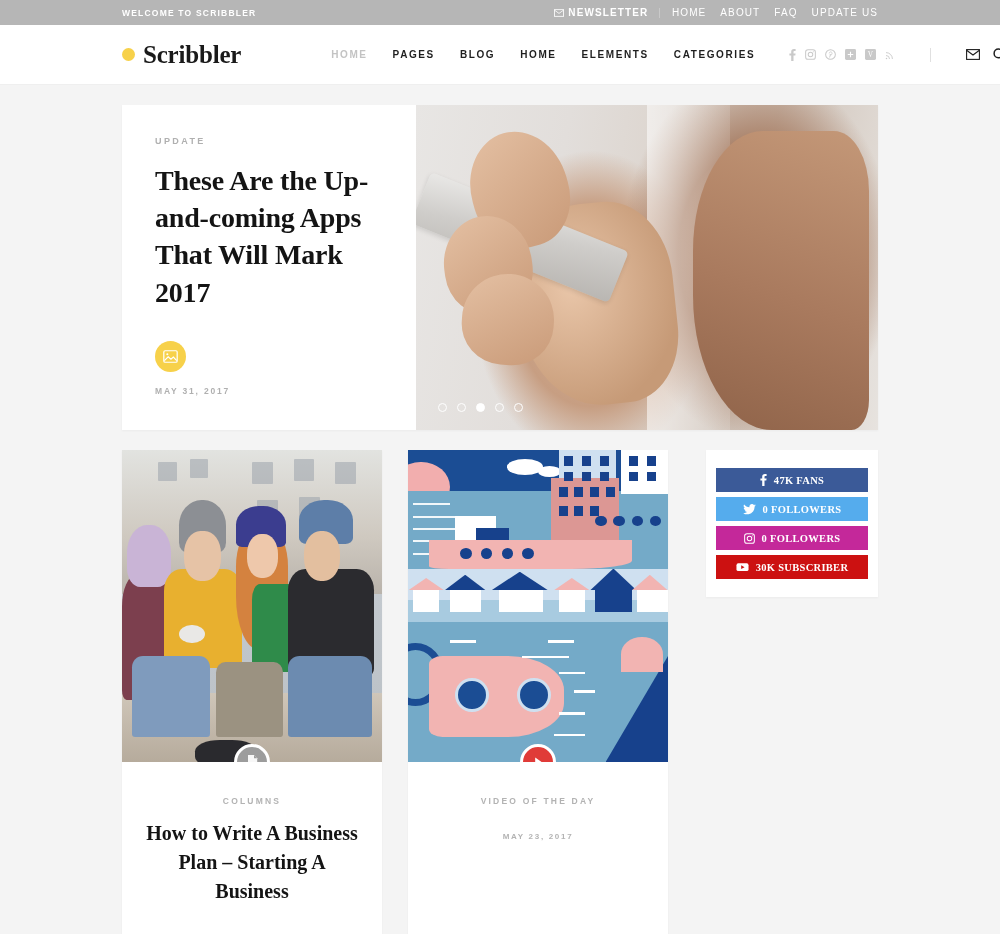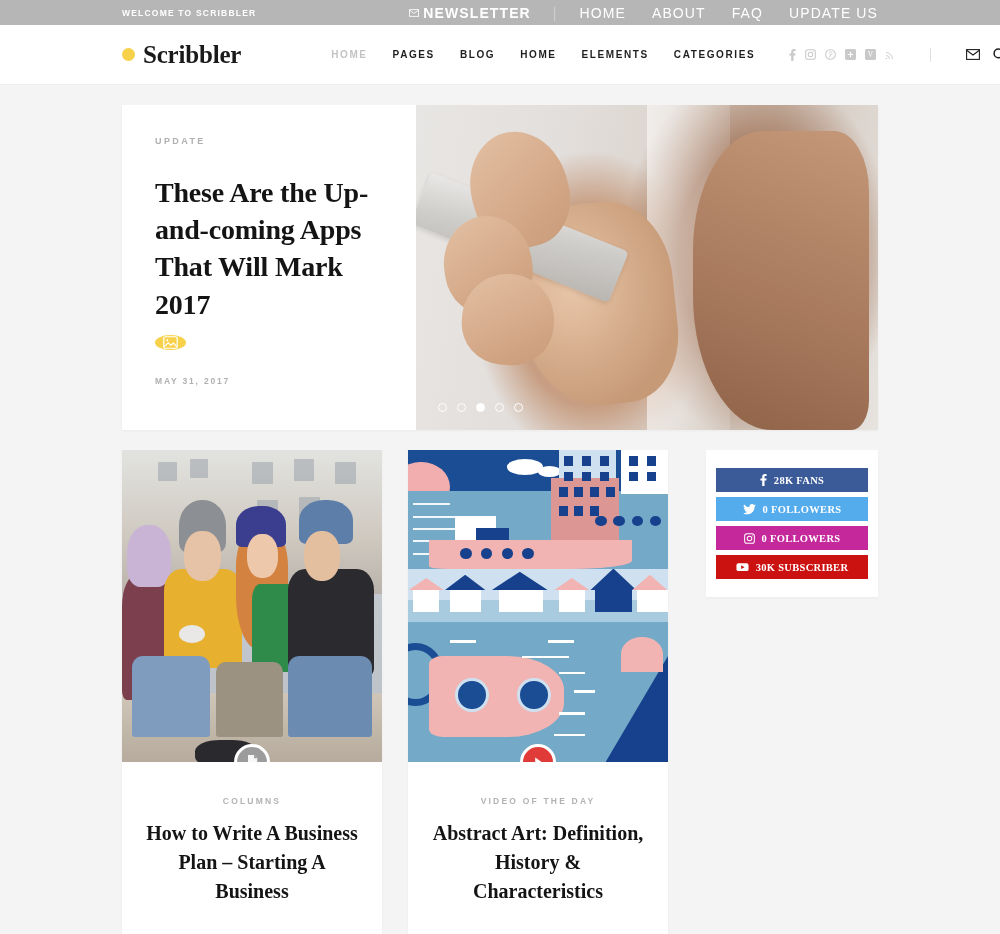--- a/index.html
+++ b/index.html
@@ -22,23 +22,23 @@
   }
   .topbar-left {
     color: #ffffff;
     font-size: 8.5px;
     font-weight: bold;
     letter-spacing: 1.2px;
   }
   .topbar-right {
     display: flex;
     align-items: center;
-    gap: 12px;
+    gap: 0px;
     color: #ffffff;
-    font-size: 14px;
+    font-size: 10px;
     letter-spacing: 1.1px;
   }
   .topbar-right .tb-newsletter {
     font-weight: bold;
     display: flex;
     align-items: center;
     gap: 4px;
     color:#fff;
   }
   .topbar-right .tb-sep {
@@ -124,24 +124,23 @@
 
   
   .hero {
     display: flex;
     background: #ffffff;
     height: 325px;
     box-shadow: 0 1px 2px rgba(0,0,0,0.04);
   }
   .hero-text {
     width: 294px;
-    padding: 31px 33px 14px 33px;
+    padding: 31px 33px 4px 33px;
     display: flex;
     flex-direction: column;
-    gap: 12px;
   }
   .hero-cat {
     font-size: 9px;
     letter-spacing: 2.4px;
     color: #b0b0b0;
     font-weight: bold;
     margin-bottom: 16px;
   }
   .hero-title {
     font-family: "Liberation Serif", serif;
@@ -662,39 +661,38 @@
             <div class="ill-jelly"></div>
           </div>
           <div class="card-badge badge-play">
             <svg width="12" height="12" viewBox="0 0 12 12" fill="#ffffff">
               <path d="M3.2 1.6l6.4 4.4-6.4 4.4z"></path>
             </svg>
           </div>
         </div>
         <div class="card-body">
           <div class="card-cat">VIDEO OF THE DAY</div>
-          <div class="card-title">Abstract Art: Definition, History &amp; Characteristics</div>
           <div class="card-date">MAY 23, 2017</div>
         </div>
       </div>
     </div>
 
     <div class="sidebar">
 
 
       <div class="widget">
         <div class="social-body">
 
           <div class="soc-btn" style="background:#3b5a98">
             <span class="soc-ico">
               <svg width="7" height="12" viewBox="0 0 7 12" fill="#ffffff">
                   <path d="M4.5 12V6.5h1.8l.3-2.1H4.5V3c0-.6.2-1 1-1h1.1V.1C6.4.1 5.7 0 4.9 0 3.2 0 2.2 1 2.2 2.8v1.6H.4v2.1h1.8V12z"></path>
                 </svg>
             </span>
-            <span>28K FANS</span>
+            <span>47K FANS</span>
           </div>
 
           <div class="soc-btn" style="background:#55aced">
             <span class="soc-ico">
               <svg width="13" height="11" viewBox="0 0 14 12" fill="#ffffff">
                   <path d="M14 1.4c-.5.23-1.05.38-1.62.45.58-.35 1.03-.9 1.24-1.56-.55.32-1.15.56-1.8.68A2.85 2.85 0 0 0 6.95 3.5C4.6 3.38 2.5 2.25 1.1.52a2.84 2.84 0 0 0 .88 3.8A2.8 2.8 0 0 1 .7 3.96v.04a2.85 2.85 0 0 0 2.28 2.8c-.4.1-.82.12-1.23.05a2.85 2.85 0 0 0 2.66 1.98A5.72 5.72 0 0 1 0 10.02 8.07 8.07 0 0 0 4.4 11.3c5.28 0 8.17-4.38 8.17-8.18v-.37A5.8 5.8 0 0 0 14 1.4z"></path>
                 </svg>
             </span>
             <span>0 FOLLOWERS</span>
           </div>

